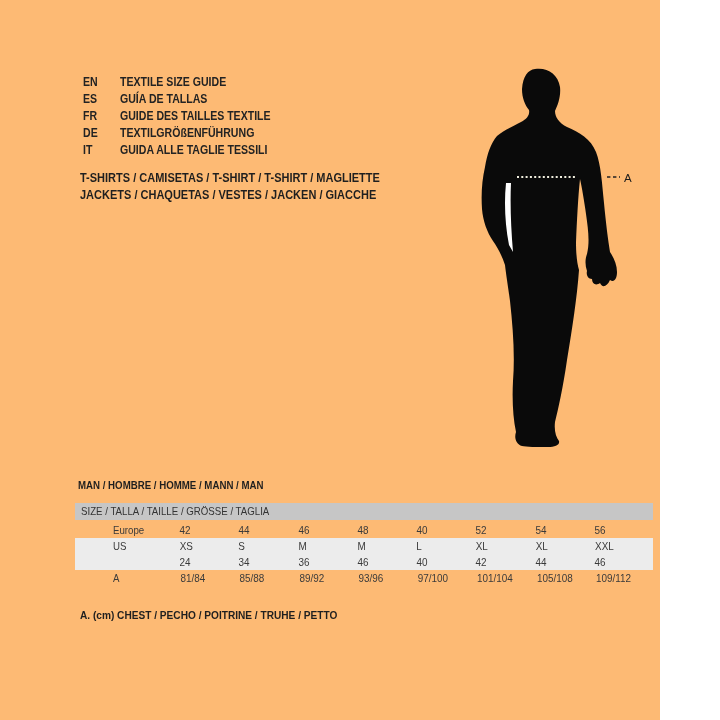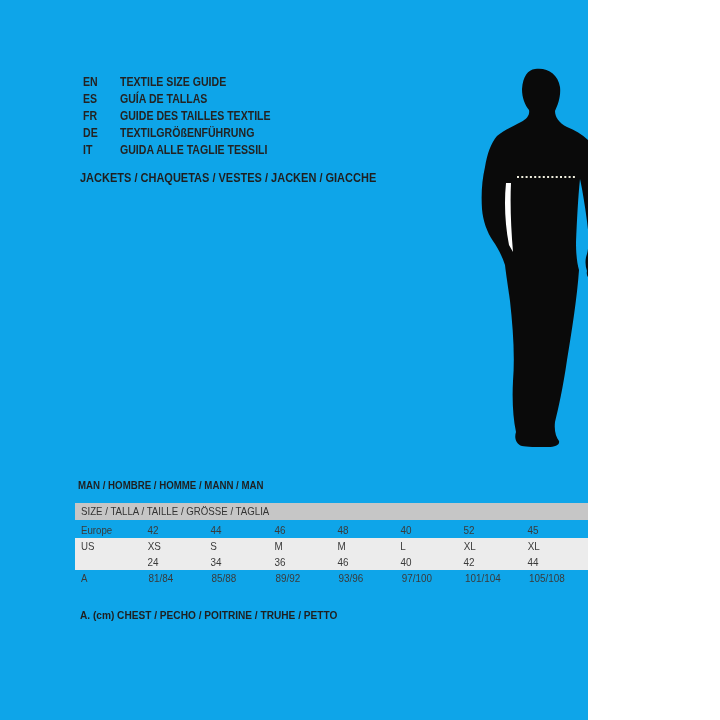--- a/index.html
+++ b/index.html
@@ -1,17 +1,17 @@
 <!DOCTYPE html>
 <html><head>
 <meta charset="utf-8">
 <style>
   html,body{margin:0;padding:0;background:#ffffff;}
   #canvas{
-    position:relative;width:588px;height:720px;background:#0ea5e9;overflow:hidden;
+    position:relative;width:660px;height:720px;background:#fdba74;overflow:hidden;
     font-family:"Liberation Sans","DejaVu Sans",sans-serif;color:#222;
   }
   .cond{display:inline-block;transform:scaleX(0.88);transform-origin:0 50%;white-space:nowrap;}
   .cond-c{display:inline-block;transform:scaleX(0.9);transform-origin:50% 50%;white-space:nowrap;}
 
   
   .lang-block{position:absolute;left:83px;top:74px;font-size:12px;font-weight:bold;color:#232323;}
   .lang-row{display:flex;height:17px;line-height:17px;}
   .lang-code{width:37px;}
 
@@ -21,21 +21,21 @@
   
   .figure-wrap{position:absolute;left:440px;top:60px;width:235px;height:400px;}
 
   
   .man-title{position:absolute;left:78px;top:479px;font-size:11px;font-weight:bold;color:#1f1f1f;}
 
   
   .size-table{position:absolute;left:75px;top:503px;width:578px;font-size:11px;color:#3a3a3a;}
   .table-bar{height:17px;line-height:17px;background:#c6c6c6;color:#333333;padding-left:6px;font-size:11px;}
   .t-row{display:flex;height:16px;line-height:16px;}
-  .t-row .lbl{width:66px;padding-left:6px;text-align:left;}
+  .t-row .lbl{width:66px;padding-left:6px;text-align:left;margin-left:32px;}
   .t-row .c{flex:1;text-align:left;}
   .band{background:#ececec;}
   .rows-wrap{margin-top:2px;}
 
   
   .footnote{position:absolute;left:80px;top:609px;font-size:11.5px;font-weight:bold;color:#1f1f1f;}
 </style>
 </head>
 <body>
 
@@ -58,20 +58,21 @@
       <span class="lang-code"><span class="cond">DE</span></span>
       <span class="cond">TEXTILGRÖßENFÜHRUNG</span>
     </div>
     <div class="lang-row">
       <span class="lang-code"><span class="cond">IT</span></span>
       <span class="cond">GUIDA ALLE TAGLIE TESSILI</span>
     </div>
   </div>
 
   <div class="cat-block">
+    <div><span class="cond">T-SHIRTS / CAMISETAS / T-SHIRT / T-SHIRT / MAGLIETTE</span></div>
     <div><span class="cond">JACKETS / CHAQUETAS / VESTES / JACKEN / GIACCHE</span></div>
   </div>
 
   <div class="figure-wrap">
     <svg width="235" height="400" viewBox="440 60 235 400" xmlns="http://www.w3.org/2000/svg">
       <path fill="#0a0a0a" fill-rule="nonzero" d="
         M535,69
         C547,67 558,74 560,87
         C561,96 558,105 555,111
         C555,117 559,123 567,127
@@ -123,21 +124,21 @@
     <div class="rows-wrap">
 
       <div class="t-row">
         <span class="lbl"><span class="cond">Europe</span></span>
         <span class="c"><span class="cond-c">42</span></span>
         <span class="c"><span class="cond-c">44</span></span>
         <span class="c"><span class="cond-c">46</span></span>
         <span class="c"><span class="cond-c">48</span></span>
         <span class="c"><span class="cond-c">40</span></span>
         <span class="c"><span class="cond-c">52</span></span>
-        <span class="c"><span class="cond-c">45</span></span>
+        <span class="c"><span class="cond-c">54</span></span>
         <span class="c"><span class="cond-c">56</span></span>
       </div>
 
       <div class="band">
         <div class="t-row">
           <span class="lbl"><span class="cond">US</span></span>
           <span class="c"><span class="cond-c">XS</span></span>
           <span class="c"><span class="cond-c">S</span></span>
           <span class="c"><span class="cond-c">M</span></span>
           <span class="c"><span class="cond-c">M</span></span>

